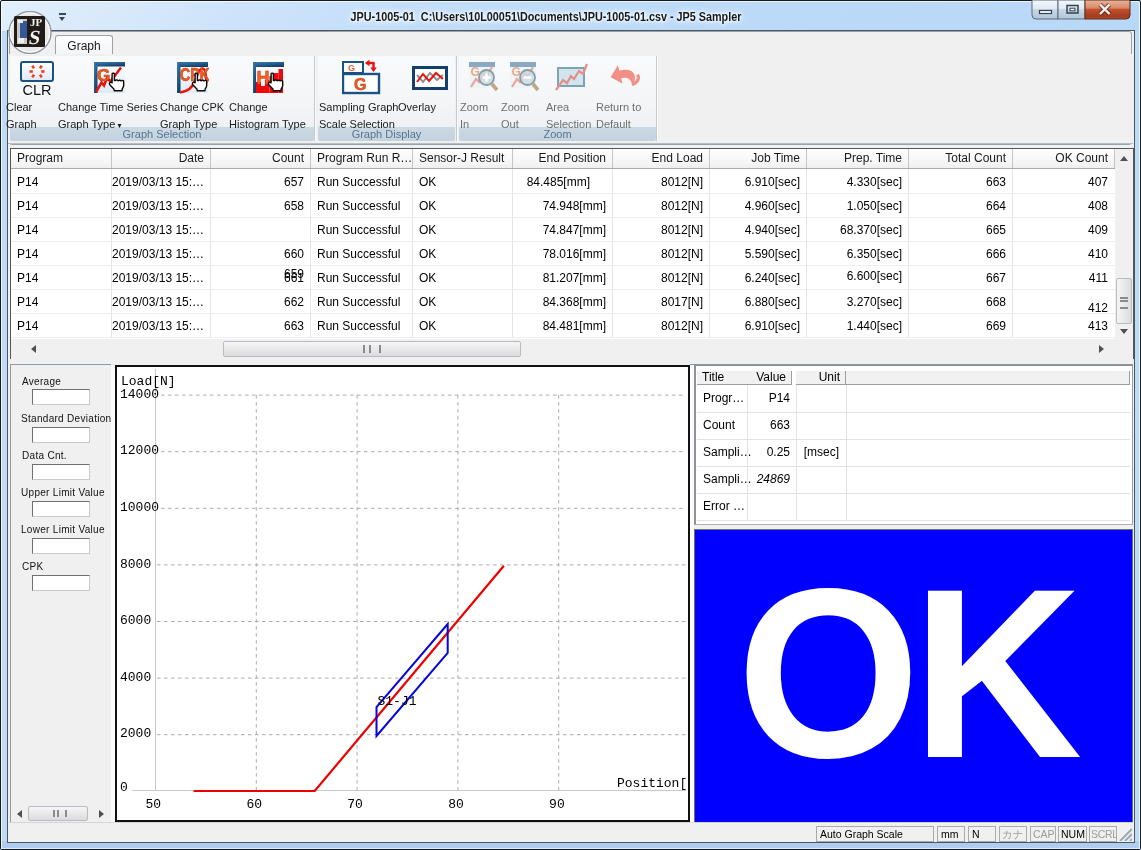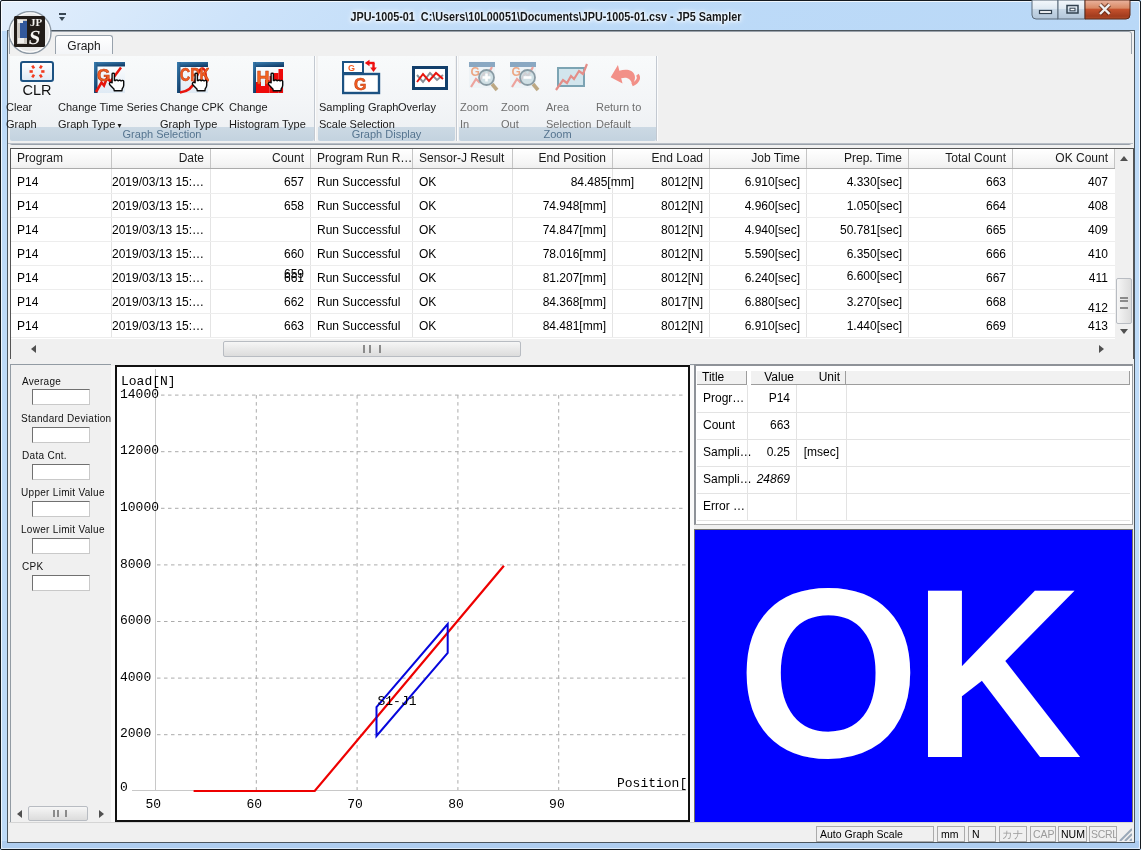--- a/index.html
+++ b/index.html
@@ -270,21 +270,21 @@
  <div class="vsep" style="left:795px;top:20px;height:169px;"></div>
  <div class="vsep" style="left:897px;top:20px;height:169px;"></div>
  <div class="vsep" style="left:1001px;top:20px;height:169px;"></div>
 
  <div style="position:absolute;left:0;top:44px;width:1104px;height:1px;background:#ededed;"></div>
  <div class="cell cl" style="left:0px;top:21px;width:101px;">P14</div>
  <div class="cell cr" style="left:101px;top:21px;width:99px;">2019/03/13 15:…</div>
  <div class="cell cr" style="left:200px;top:21px;width:100px;">657</div>
  <div class="cell cl" style="left:300px;top:21px;width:102px;">Run Successful</div>
  <div class="cell cl" style="left:402px;top:21px;width:100px;">OK</div>
- <div class="cell cr" style="left:530px;top:21px;width:100px;">84.485[mm]</div>
+ <div class="cell cr" style="left:486px;top:21px;width:100px;">84.485[mm]</div>
  <div class="cell cr" style="left:602px;top:21px;width:97px;">8012[N]</div>
  <div class="cell cr" style="left:699px;top:21px;width:97px;">6.910[sec]</div>
  <div class="cell cr" style="left:796px;top:21px;width:102px;">4.330[sec]</div>
  <div class="cell cr" style="left:898px;top:21px;width:104px;">663</div>
  <div class="cell cr" style="left:1002px;top:21px;width:102px;">407</div>
  <div style="position:absolute;left:0;top:68px;width:1104px;height:1px;background:#ededed;"></div>
  <div class="cell cl" style="left:0px;top:45px;width:101px;">P14</div>
  <div class="cell cr" style="left:101px;top:45px;width:99px;">2019/03/13 15:…</div>
  <div class="cell cr" style="left:200px;top:45px;width:100px;">658</div>
  <div class="cell cl" style="left:300px;top:45px;width:102px;">Run Successful</div>
@@ -297,21 +297,21 @@
  <div class="cell cr" style="left:1002px;top:45px;width:102px;">408</div>
  <div style="position:absolute;left:0;top:92px;width:1104px;height:1px;background:#ededed;"></div>
  <div class="cell cl" style="left:0px;top:69px;width:101px;">P14</div>
  <div class="cell cr" style="left:101px;top:69px;width:99px;">2019/03/13 15:…</div>
  <div class="cell cr" style="left:200px;top:69px;width:100px;margin-top:44px;">659</div>
  <div class="cell cl" style="left:300px;top:69px;width:102px;">Run Successful</div>
  <div class="cell cl" style="left:402px;top:69px;width:100px;">OK</div>
  <div class="cell cr" style="left:502px;top:69px;width:100px;">74.847[mm]</div>
  <div class="cell cr" style="left:602px;top:69px;width:97px;">8012[N]</div>
  <div class="cell cr" style="left:699px;top:69px;width:97px;">4.940[sec]</div>
- <div class="cell cr" style="left:796px;top:69px;width:102px;">50.781[sec]</div>
+ <div class="cell cr" style="left:796px;top:69px;width:102px;">68.370[sec]</div>
  <div class="cell cr" style="left:898px;top:69px;width:104px;">665</div>
  <div class="cell cr" style="left:1002px;top:69px;width:102px;">409</div>
  <div style="position:absolute;left:0;top:116px;width:1104px;height:1px;background:#ededed;"></div>
  <div class="cell cl" style="left:0px;top:93px;width:101px;">P14</div>
  <div class="cell cr" style="left:101px;top:93px;width:99px;">2019/03/13 15:…</div>
  <div class="cell cr" style="left:200px;top:93px;width:100px;">660</div>
  <div class="cell cl" style="left:300px;top:93px;width:102px;">Run Successful</div>
  <div class="cell cl" style="left:402px;top:93px;width:100px;">OK</div>
  <div class="cell cr" style="left:502px;top:93px;width:100px;">78.016[mm]</div>
  <div class="cell cr" style="left:602px;top:93px;width:97px;">8012[N]</div>
@@ -446,21 +446,21 @@
 <style>
 .ihc{position:absolute;top:0;height:14px;background:#f1f1f1;border-right:1px solid #9d9d9d;border-bottom:1px solid #9d9d9d;box-sizing:border-box;font-size:12px;line-height:13px;color:#000;}
 .irow{position:absolute;font-size:12px;color:#000;height:27px;line-height:27px;white-space:nowrap;}
 .igl{position:absolute;background:#e3e3e3;}
 </style>
 <div class="a" style="left:690px;top:364px;width:443px;height:2px;border-top:1px solid #929ba3;"></div>
 <div class="a" style="left:690px;top:366px;width:4px;height:456px;background:#fafafa;"></div>
 <div class="a" style="left:694px;top:364px;width:439px;height:161px;background:#fff;border:2px solid #8e9298;border-right:1.5px solid #989ca0;border-bottom:1px solid #b0b0b0;box-sizing:border-box;">
  <div style="position:absolute;left:1px;top:5px;width:434px;height:14px;">
   <div class="ihc" style="left:0;width:50px;padding-left:5px;box-sizing:border-box;">Title</div>
-  <div class="ihc" style="left:54px;width:49px;text-align:right;padding-right:5px;box-sizing:border-box;">Value</div>
+  <div class="ihc" style="left:46px;width:49px;text-align:right;padding-right:5px;box-sizing:border-box;">Value</div>
   <div class="ihc" style="left:99px;width:50px;text-align:right;padding-right:5px;box-sizing:border-box;">Unit</div>
   <div class="ihc" style="left:149px;width:284px;"></div>
  </div>
 
  <div class="igl" style="left:51px;top:19px;width:1px;height:136px;"></div>
  <div class="igl" style="left:100px;top:19px;width:1px;height:136px;"></div>
  <div class="igl" style="left:150px;top:19px;width:1px;height:136px;"></div>
  <div class="igl" style="left:1px;top:46px;width:433px;height:1px;"></div>
  <div class="igl" style="left:1px;top:73px;width:433px;height:1px;"></div>
  <div class="igl" style="left:1px;top:100px;width:433px;height:1px;"></div>

